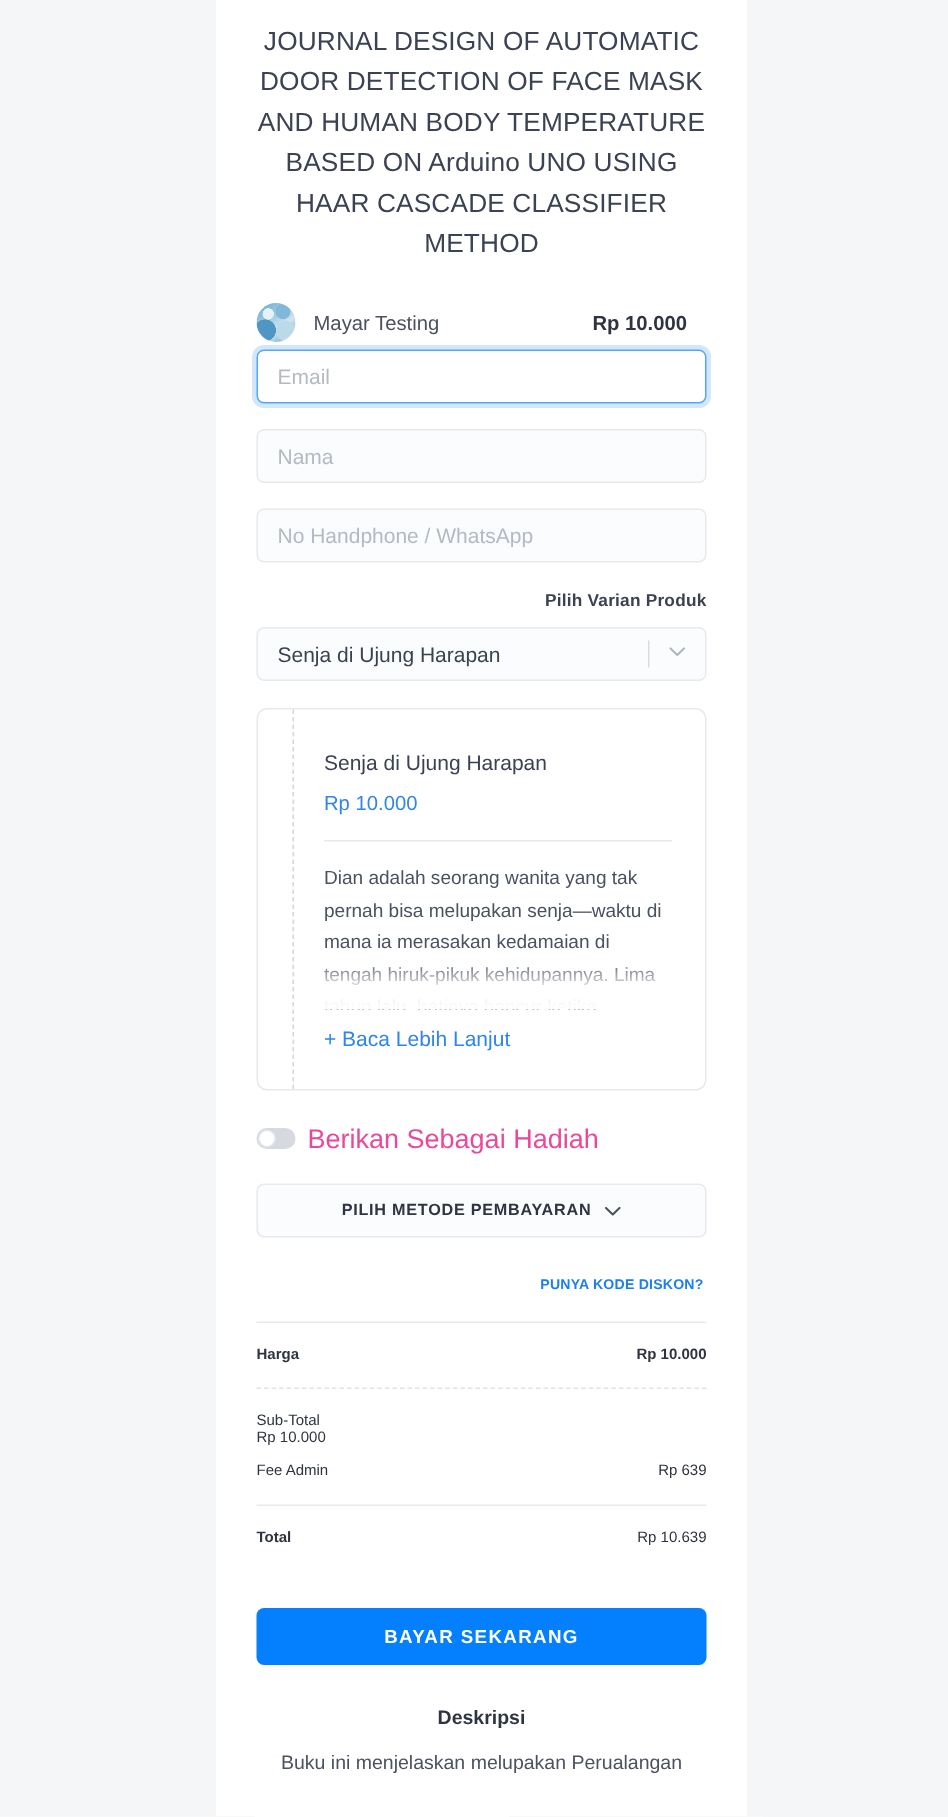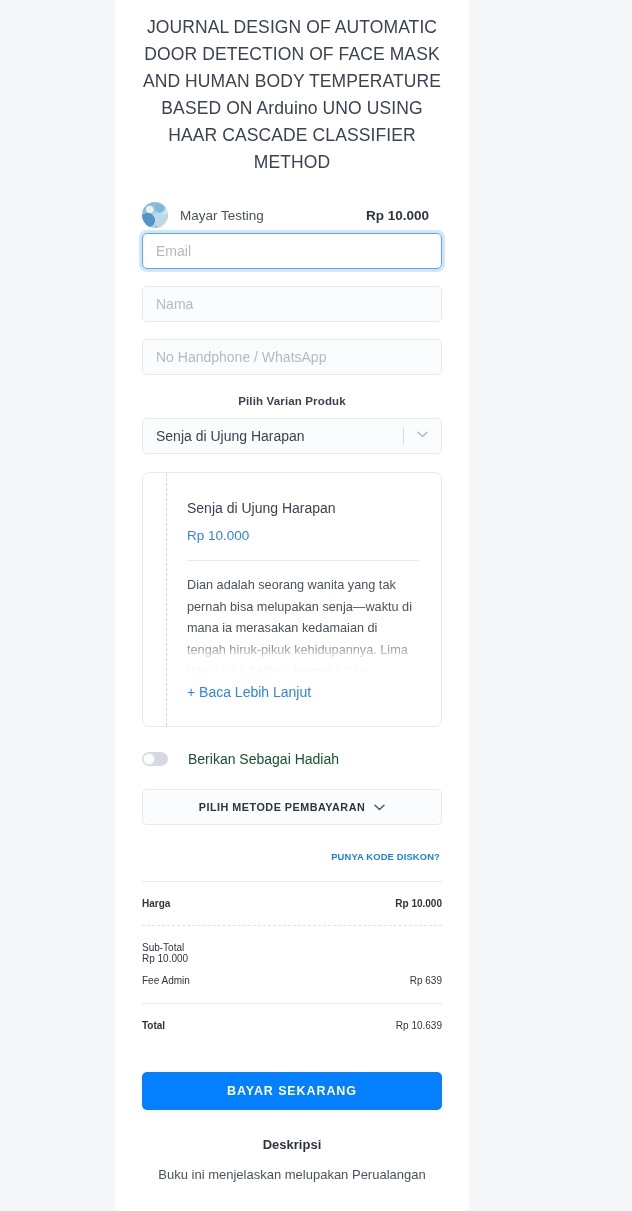--- a/index.html
+++ b/index.html
@@ -15,21 +15,21 @@
   .page {
     position: relative;
     width: 632px;
     height: 1211px;
     background: #f5f6f8;
     overflow: hidden;
   }
 
   .card {
     position: absolute;
-    left: 115px;
+    left: 144px;
     top: 0;
     width: 354px;
     min-height: 1211px;
     background: #ffffff;
     padding: 0 27px;
   }
 
   
   .title {
     margin-top: 14px;
@@ -94,21 +94,21 @@
     border: 1px solid #56a7f5;
     background: #ffffff;
     box-shadow: 0 0 0 3px rgba(92,169,246,0.28);
   }
   .field-wrap { margin-top: 17px; }
   .field-wrap.first { margin-top: 2px; }
 
   
   .variant-label {
     margin-top: 20px;
-    text-align: center;
+    text-align: right;
     font-size: 11.5px;
     font-weight: 700;
     color: #3b4252;
     letter-spacing: 0.15px;
   }
 
   
   .select-wrap {
     position: relative;
     margin-top: 11px;
@@ -225,23 +225,23 @@
     position: absolute;
     left: 1px;
     top: 1px;
     width: 12px;
     height: 12px;
     border-radius: 50%;
     background: #ffffff;
     border: 1px solid #e2e6ea;
   }
   .gift-label {
-    margin-left: 20px;
-    font-size: 14px;
-    color: #14532d;
+    margin-left: 8px;
+    font-size: 18px;
+    color: #ec4899;
   }
 
   
   .pay-method {
     margin-top: 19px;
     width: 100%;
     height: 36px;
     border: 1px solid #e6e9ed;
     border-radius: 5px;
     background: #fbfcfd;

